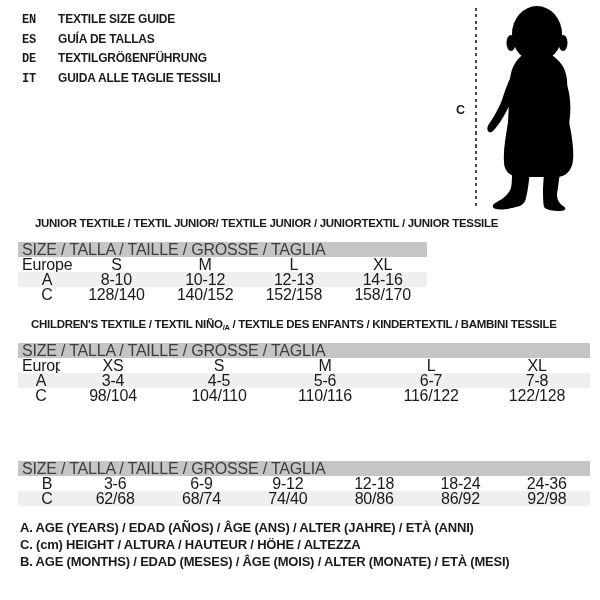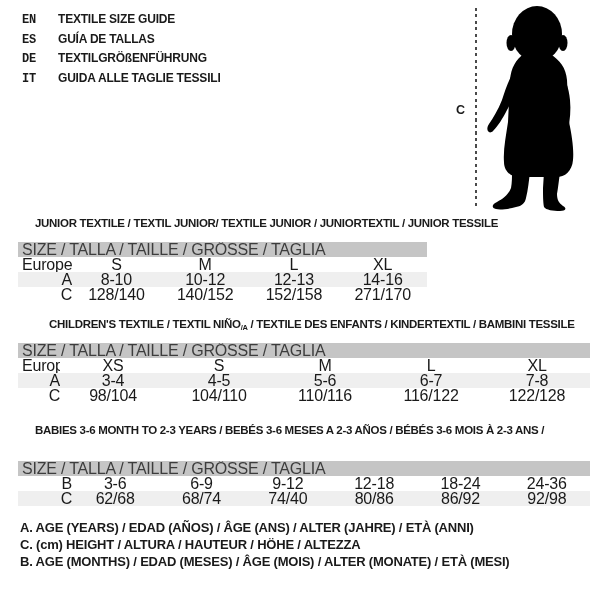--- a/index.html
+++ b/index.html
@@ -25,21 +25,21 @@
   .baby-svg{left:486px;top:4px;}
 
   
   .sec-title{font-size:11.5px;font-weight:700;letter-spacing:-0.3px;white-space:nowrap;margin-left:17px;}
   .sub{font-size:7.5px;vertical-align:-2px;}
 
   
   table{border-collapse:collapse;table-layout:fixed;font-size:16px;letter-spacing:-0.2px;}
   td,th{padding:0;height:15px;line-height:15px;font-weight:400;overflow:hidden;white-space:nowrap;}
   .size-head td{background:#c5c5c5;color:#3d3d3d;padding-left:4px;}
-  .lbl{text-align:right;padding-left:4px;}
+  .lbl{text-align:center;padding-left:4px;}
   .val{text-align:center;}
   .stripe td{background:#efefef;}
 
   
   .legend{left:20px;top:520px;font-size:13px;font-weight:700;line-height:16.9px;white-space:nowrap;}
 </style>
 </head>
 <body>
 
 <div class="abs lang-list">
@@ -98,26 +98,26 @@
     <td class="val">8-10</td>
     <td class="val">10-12</td>
     <td class="val">12-13</td>
     <td class="val">14-16</td>
   </tr>
   <tr>
     <td class="lbl">C</td>
     <td class="val">128/140</td>
     <td class="val">140/152</td>
     <td class="val">152/158</td>
-    <td class="val">271/170</td>
+    <td class="val">158/170</td>
   </tr>
 </tbody>
   </table>
 
-<div class="abs sec-title" style="left:32px;top:318px;">
+<div class="abs sec-title" style="left:14px;top:318px;">
   <span>CHILDREN'S TEXTILE / TEXTIL NIÑO</span><span class="sub">/A</span><span> / TEXTILE DES ENFANTS / KINDERTEXTIL / BAMBINI TESSILE</span>
 </div>
 
 <table class="abs" style="left:18px;top:343px;width:572px;">
   <colgroup>
       <col style="width:42px">
       <col>
       <col>
       <col>
       <col>
@@ -148,21 +148,20 @@
     <td class="val">98/104</td>
     <td class="val">104/110</td>
     <td class="val">110/116</td>
     <td class="val">116/122</td>
     <td class="val">122/128</td>
   </tr>
 </tbody>
   </table>
 
 <div class="abs sec-title" style="left:18px;top:422px;line-height:16px;">
-  <div>BABIES 3-6 MONTH TO 2-3 YEARS / BEBÉS 3-6 MESES A 2-3 AÑOS / BÉBÉS 3-6 MOIS À 2-3 ANS /</div>
 </div>
 
 <table class="abs" style="left:18px;top:461px;width:572px;">
   <colgroup>
       <col style="width:54px">
       <col>
       <col>
       <col>
       <col>
       <col>

